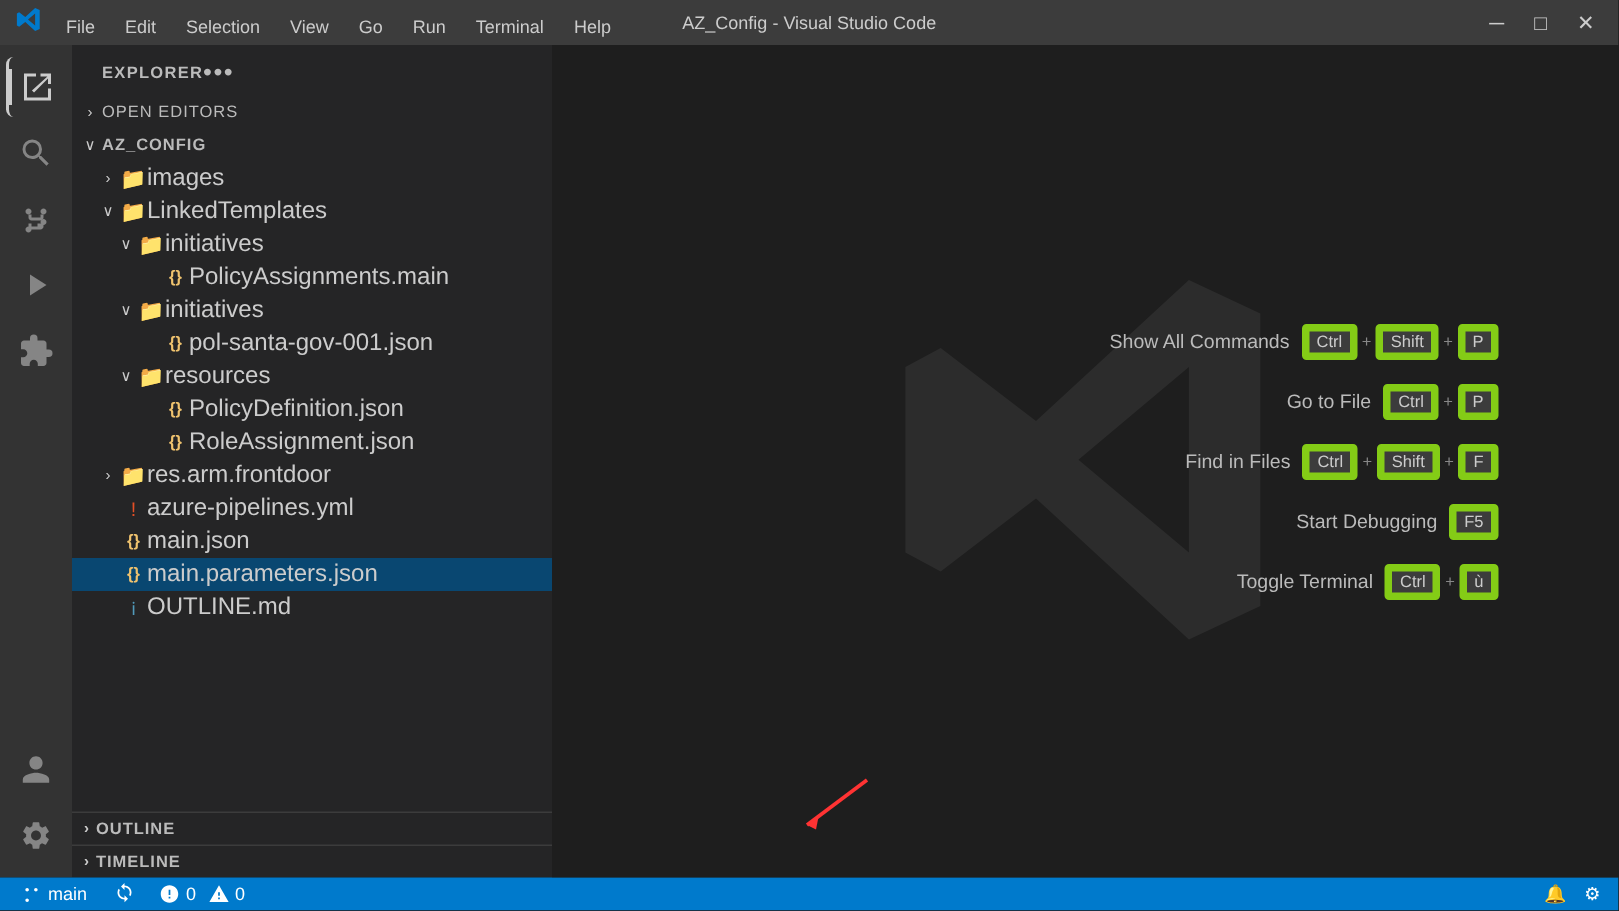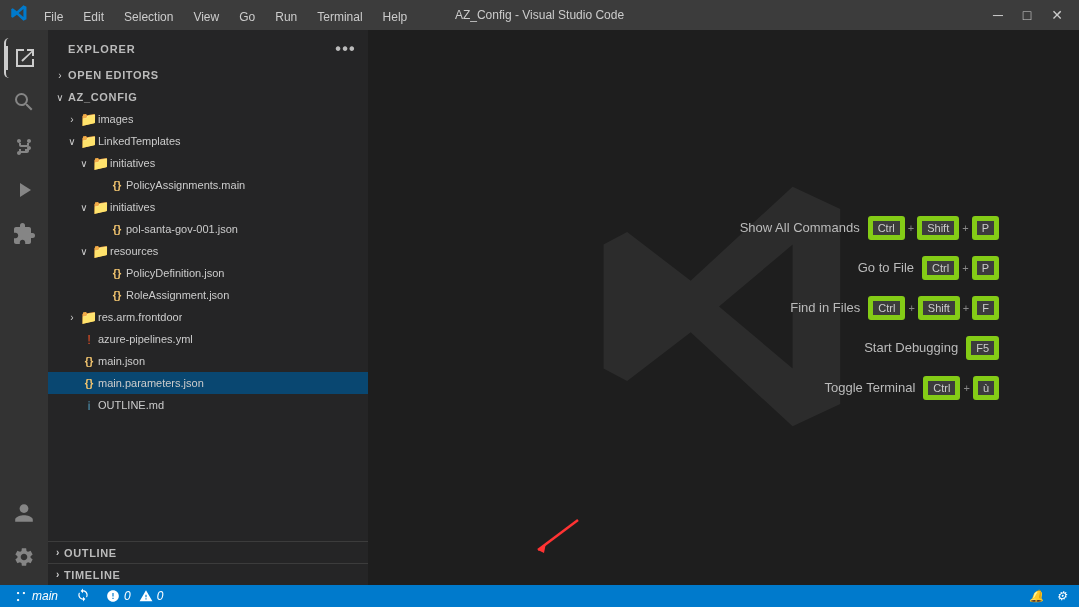--- a/index.html
+++ b/index.html
@@ -122,21 +122,20 @@
       background: #252526;
       display: flex;
       flex-direction: column;
       flex-shrink: 0;
       overflow: hidden;
     }
     #sidebar-header {
       padding: 10px 12px 6px 20px;
       display: flex;
       align-items: center;
-      justify-content: space-between;
       flex-shrink: 0;
     }
     #sidebar-header span {
       font-size: 11px;
       font-weight: bold;
       letter-spacing: 0.08em;
       color: #bbbbbb;
       text-transform: uppercase;
     }
     #sidebar-header .dots {
@@ -168,21 +167,21 @@
       text-align: center;
       flex-shrink: 0;
     }
     .tree-item .icon {
       width: 18px;
       text-align: center;
       flex-shrink: 0;
       font-size: 14px;
     }
     .tree-item .label {
-      font-size: 11px;
+      font-size: 16px;
       overflow: hidden;
       text-overflow: ellipsis;
     }
 
     
     .indent-0 { padding-left: 4px; }
     .indent-1 { padding-left: 16px; }
     .indent-2 { padding-left: 28px; }
     .indent-3 { padding-left: 44px; }
 
@@ -276,21 +275,20 @@
     }
 
     
     #statusbar {
       height: 22px;
       background: #007acc;
       display: flex;
       align-items: center;
       padding: 0 8px;
       flex-shrink: 0;
-      font-style: italic;
     }
     .status-left {
       display: flex;
       align-items: center;
       gap: 8px;
     }
     .status-branch {
       display: flex;
       align-items: center;
       gap: 4px;
@@ -410,21 +408,21 @@
 
   <div id="sidebar">
     <div id="sidebar-header">
       <span>EXPLORER</span>
       <span class="dots">•••</span>
     </div>
     <div id="sidebar-tree">
 
       <div class="tree-item indent-0">
         <span class="arrow">›</span>
-        <span class="label" style="font-size:11px;font-weight:bold;letter-spacing:0.06em;color:#bbbbbb;text-transform:uppercase;">OPEN EDITORS</span>
+        <span class="label" style="font-size:11px;font-weight:normal;letter-spacing:0.06em;color:#bbbbbb;text-transform:uppercase;">OPEN EDITORS</span>
       </div>
 
       <div class="tree-item indent-0">
         <span class="arrow">∨</span>
         <span class="label" style="font-size:11px;font-weight:bold;letter-spacing:0.06em;color:#bbbbbb;text-transform:uppercase;">AZ_CONFIG</span>
       </div>
 
       <div class="tree-item indent-1">
         <span class="arrow">›</span>
         <span class="icon icon-folder">📁</span>

